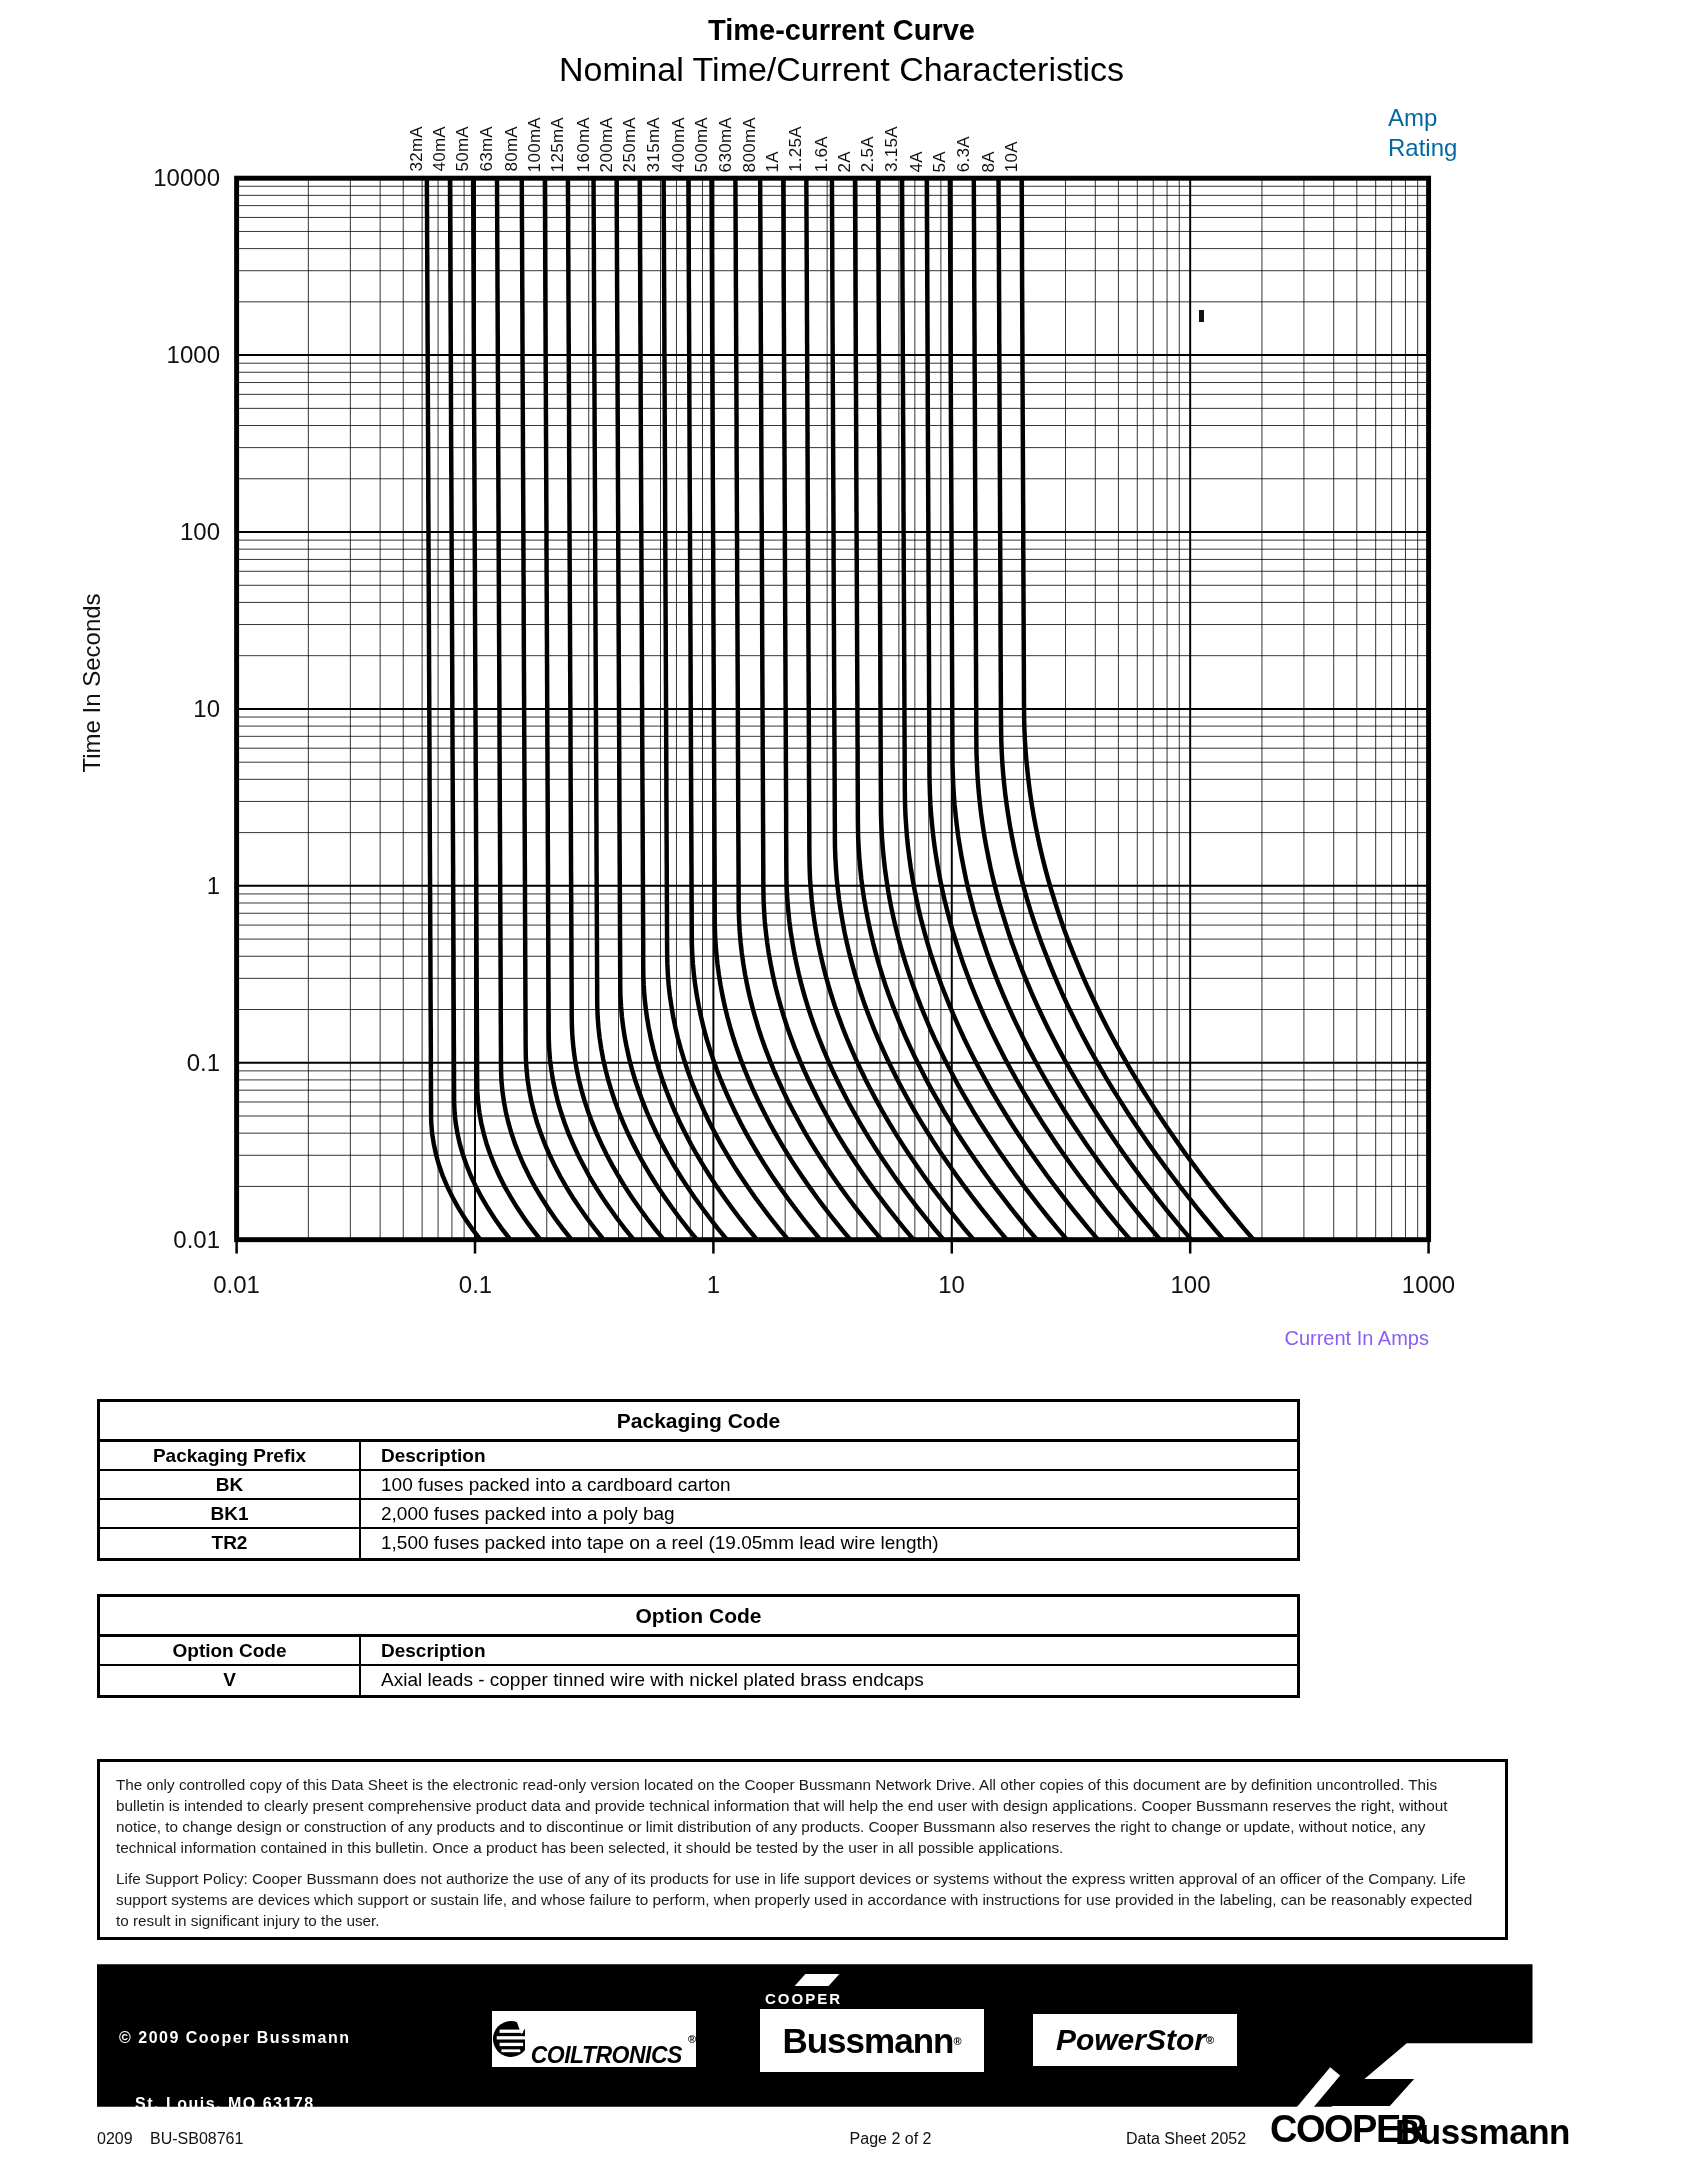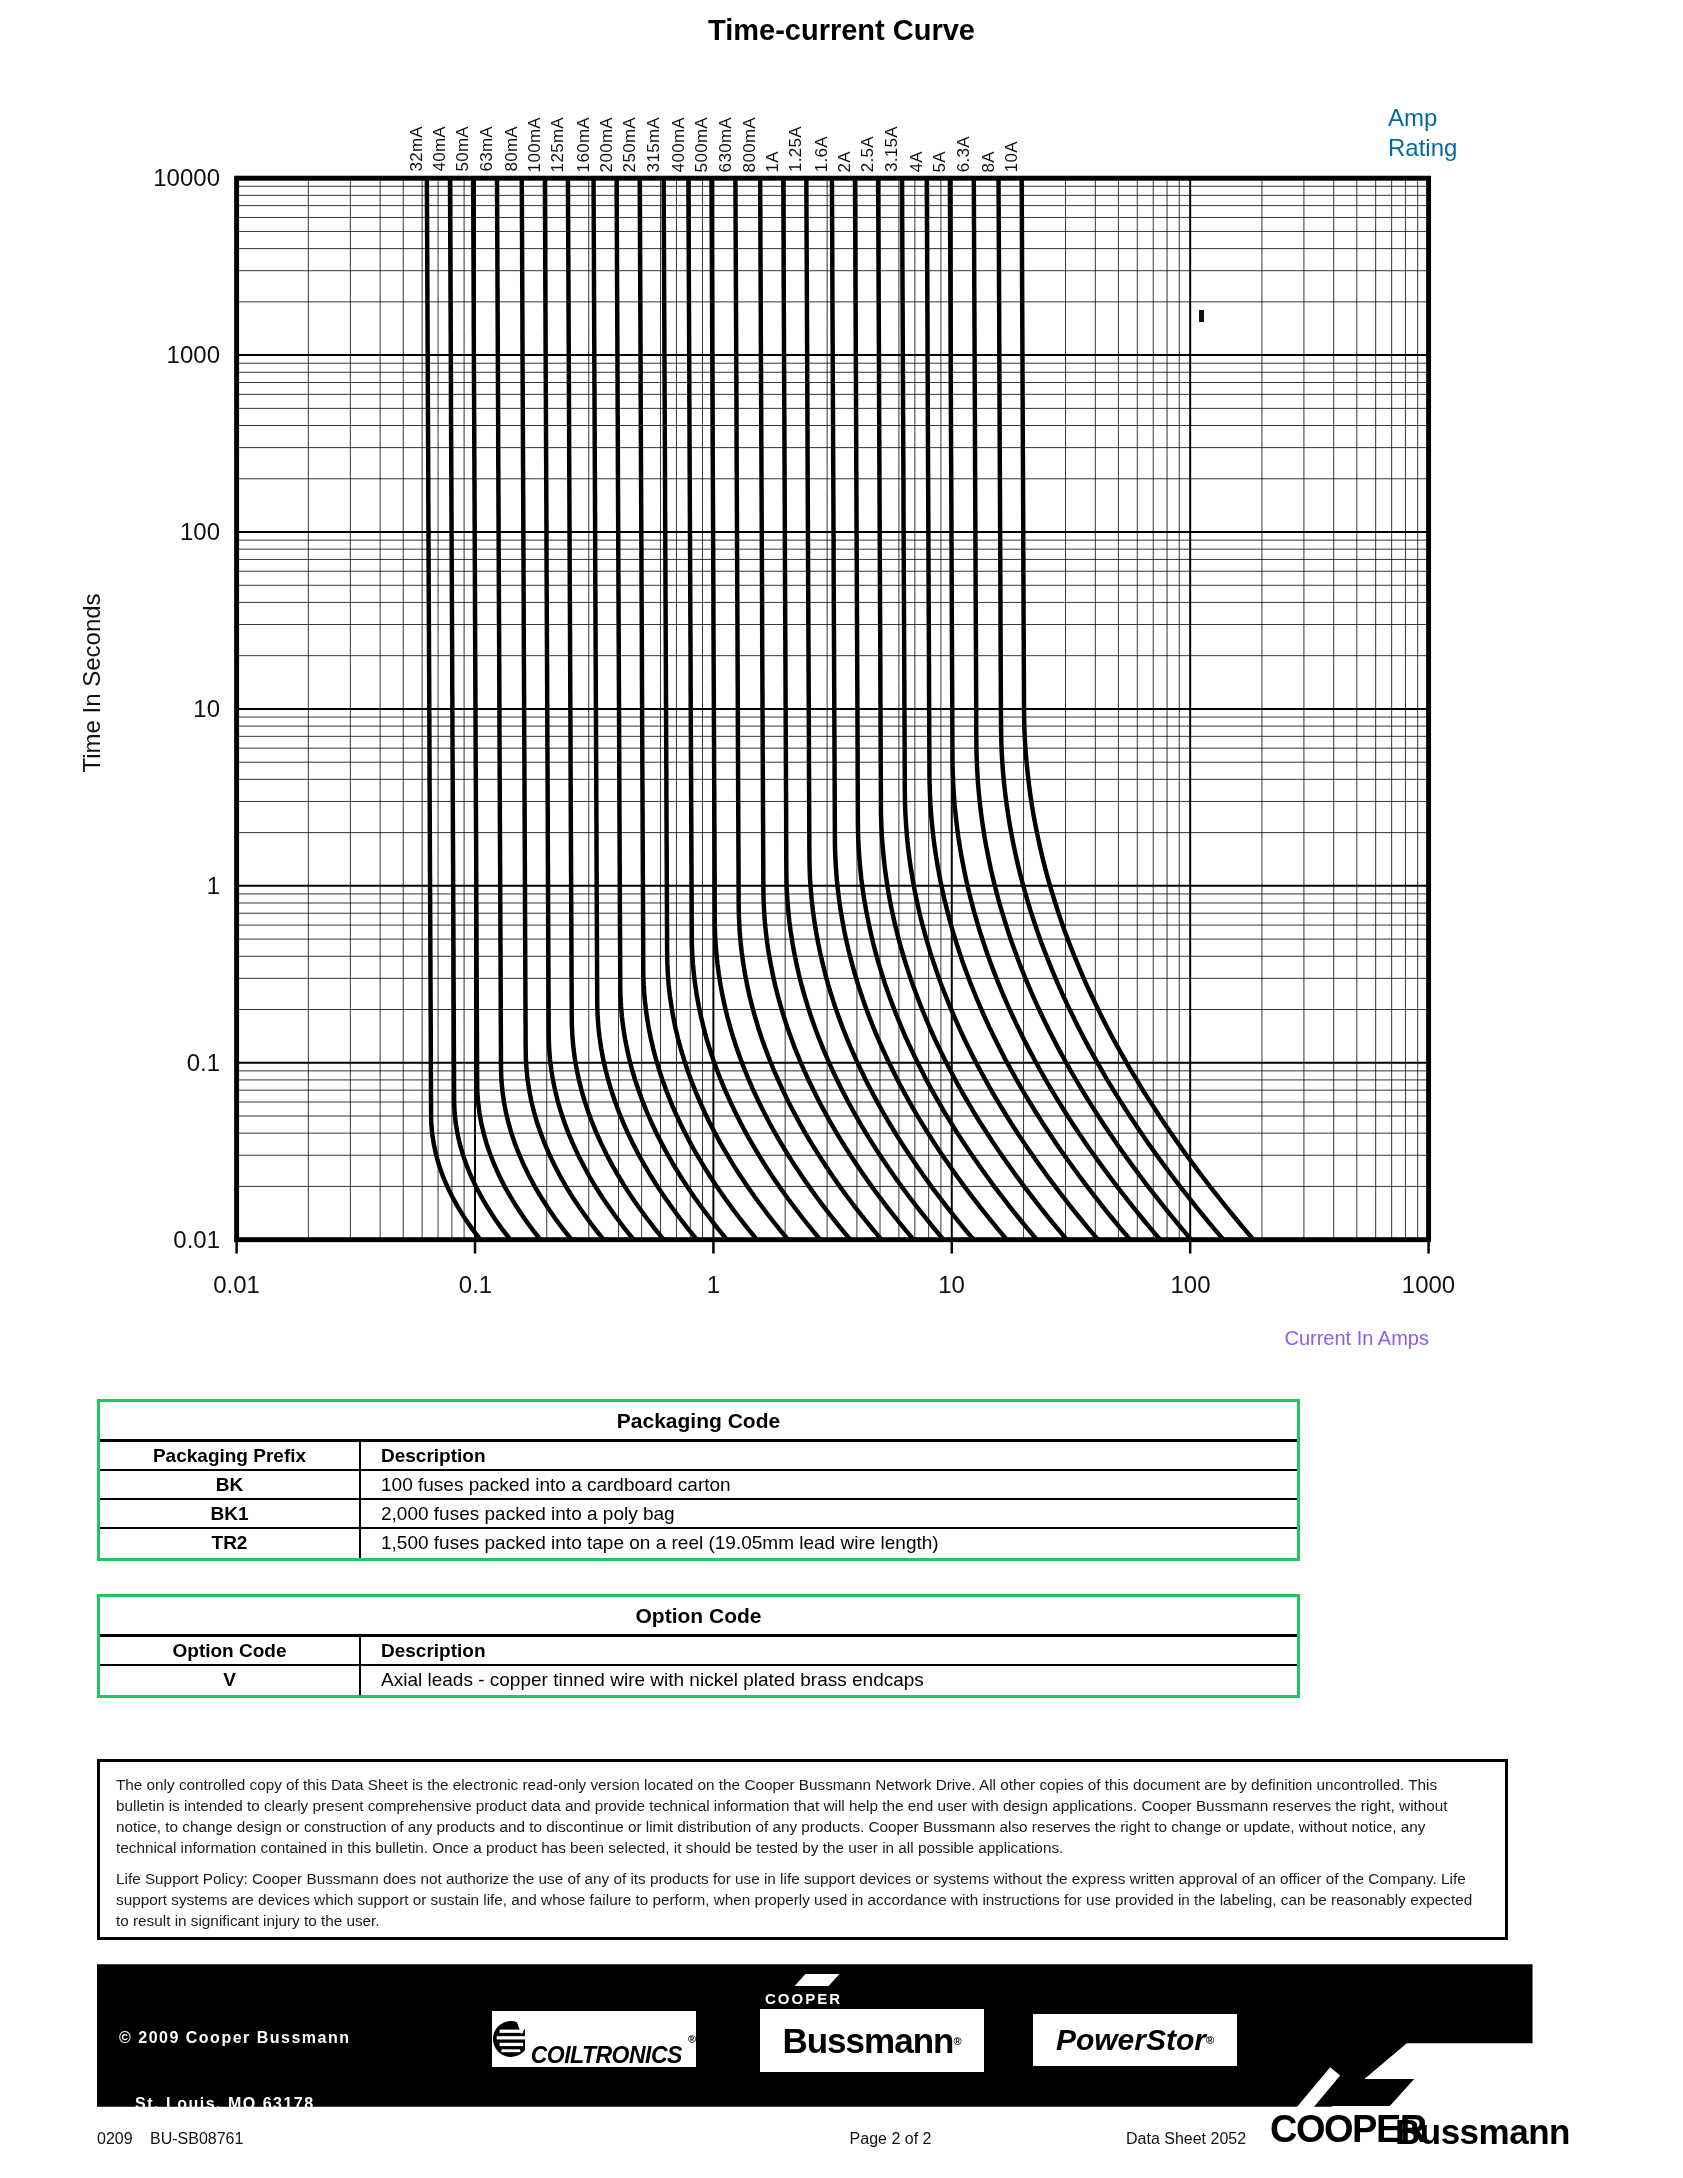--- a/index.html
+++ b/index.html
@@ -12,21 +12,21 @@
   #amp-rating-label{left:1388px;top:103px;font-size:24px;line-height:30px;color:#0369a1;}
   .amp-label{position:absolute;writing-mode:vertical-rl;transform:rotate(180deg);
              font-size:17px;letter-spacing:0.3px;color:#111;white-space:nowrap;}
   .ytick{position:absolute;width:109px;text-align:right;font-size:24px;color:#111;}
   .xtick{position:absolute;width:119px;text-align:center;font-size:24px;color:#111;}
   #y-axis-title{left:92px;top:683px;transform:translate(-50%,-50%) rotate(-90deg);
                 font-size:24px;white-space:nowrap;color:#111;}
   #x-axis-title{left:237px;top:1327px;width:1192px;text-align:right;font-size:20px;color:#8b5cf6;}
   #stray-mark{left:1199px;top:310px;width:5px;height:12px;background:#111;}
   
-  .dtable{position:absolute;left:97px;width:1203px;border:3px solid #22c55e;box-sizing:border-box;background:#fff;}
+  .dtable{position:absolute;left:97px;width:1203px;border:3px solid #000000;box-sizing:border-box;background:#fff;}
   .dtable .t-title{height:37px;line-height:37px;text-align:center;font-size:21px;font-weight:bold;
                    border-bottom:3px solid #000;}
   .trow{display:flex;height:29px;border-bottom:2.5px solid #000;box-sizing:border-box;}
   .trow:last-child{border-bottom:none;}
   .c1{width:261px;border-right:2.5px solid #000;box-sizing:border-box;text-align:center;
       font-size:19px;line-height:27px;font-weight:bold;}
   .c2{flex:1;padding-left:20px;font-size:19px;line-height:27px;}
   .hdr .c2{font-weight:bold;}
   
   #disclaimer-box{left:97px;top:1759px;width:1411px;height:181px;border:3px solid #000;
@@ -52,20 +52,21 @@
   #big-logo-slash{left:1311px;top:2065px;width:13px;height:55px;background:#fff;transform:rotate(40deg);}
   #brand-cooper{left:1270px;top:2108px;font-size:38px;font-weight:900;letter-spacing:-1.5px;}
   #brand-bussmann{left:1395px;top:2112px;font-size:35px;font-weight:600;letter-spacing:-0.5px;}
 </style>
 </head>
 <body>
 
 <div id="page">
 
   <div class="abs" id="main-title">Time-current Curve</div>
+  <div class="abs" id="sub-title">Nominal Time/Current Characteristics</div>
 
   <svg class="abs" id="chart-svg" style="left:0;top:0;" width="1683" height="1386" xmlns="http://www.w3.org/2000/svg" viewBox="0 0 1700 1400">
       <line x1="311.48802295588666" y1="180" x2="311.48802295588666" y2="1252.1999999999998" stroke="#000" stroke-width="0.8"></line>
       <line x1="353.8907981364947" y1="180" x2="353.8907981364947" y2="1252.1999999999998" stroke="#000" stroke-width="0.8"></line>
       <line x1="383.9760459117733" y1="180" x2="383.9760459117733" y2="1252.1999999999998" stroke="#000" stroke-width="0.8"></line>
       <line x1="407.31197704411335" y1="180" x2="407.31197704411335" y2="1252.1999999999998" stroke="#000" stroke-width="0.8"></line>
       <line x1="426.3788210923814" y1="180" x2="426.3788210923814" y2="1252.1999999999998" stroke="#000" stroke-width="0.8"></line>
       <line x1="442.4996080354331" y1="180" x2="442.4996080354331" y2="1252.1999999999998" stroke="#000" stroke-width="0.8"></line>
       <line x1="456.46406886766" y1="180" x2="456.46406886766" y2="1252.1999999999998" stroke="#000" stroke-width="0.8"></line>
       <line x1="468.7815962729894" y1="180" x2="468.7815962729894" y2="1252.1999999999998" stroke="#000" stroke-width="0.8"></line>

